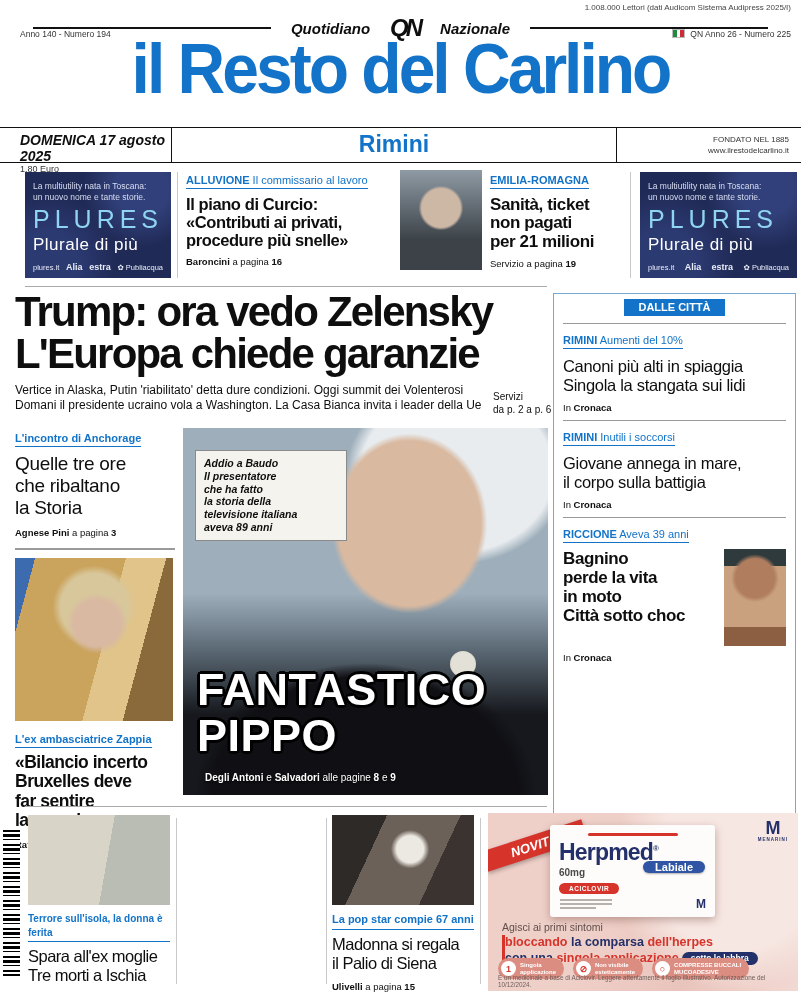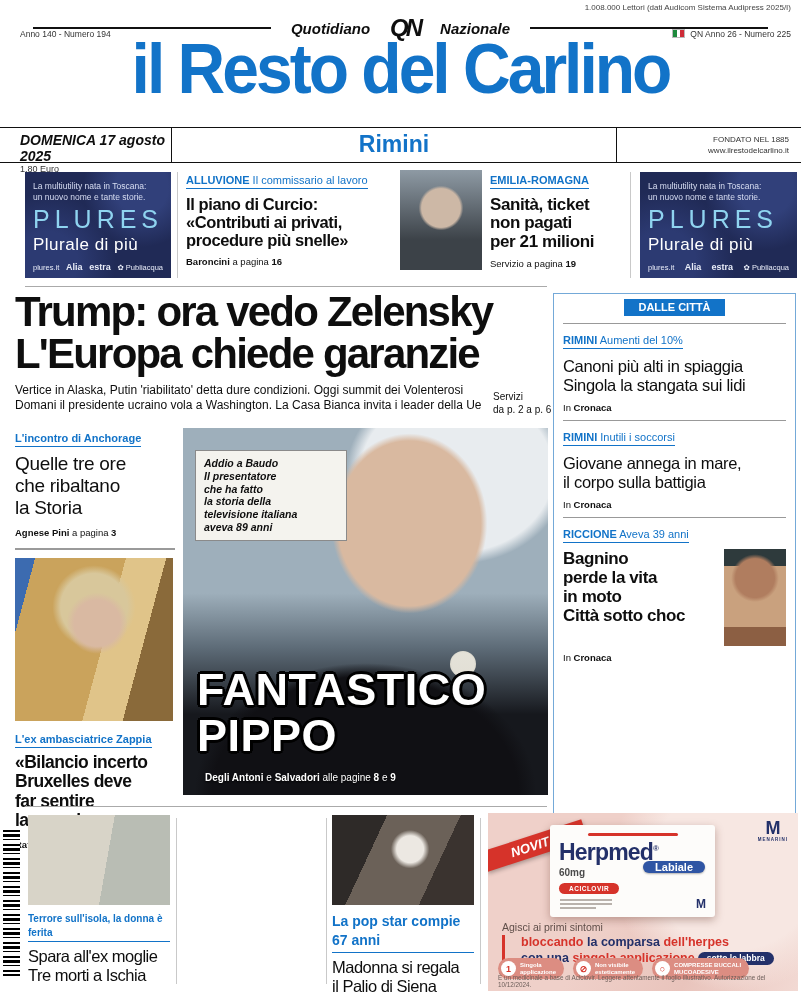--- a/index.html
+++ b/index.html
@@ -148,21 +148,21 @@
   .pb-dose { font-size:10px; font-weight:bold; color:#4a4a4a; margin-top:3px; }
   .pb-labiale { position:absolute; right:10px; top:36px; background:#2f55a4; color:#fff; font-size:11px; font-weight:bold;
       padding:0 12px; border-radius:11px; box-shadow:0 1px 2px rgba(0,0,0,.3); }
   .pb-oval { position:absolute; left:9px; top:58px; background:#d6332a; color:#fff; font-size:6.5px; font-weight:bold;
       padding:2px 10px; border-radius:8px; letter-spacing:0.5px; }
   .pb-lines { position:absolute; left:10px; top:74px; width:52px; }
   .pb-lines i { display:block; height:2px; background:#b9b2ac; margin-bottom:2px; }
   .pb-m2 { position:absolute; right:9px; bottom:6px; color:#233069; font-weight:bold; font-size:12px; }
   .hm-copy { position:absolute; left:14px; top:108px; }
   .hm-l1 { font-size:10.5px; color:#5f4e49; margin-bottom:2px; }
-  .hm-l23 { border-left:3px solid #d6332a; padding-left:16px; font-size:12.5px; font-weight:bold; line-height:1.25; }
+  .hm-l23 { border-left:3px solid #d6332a; padding-left:0; font-size:12.5px; font-weight:bold; line-height:1.25; }
   .red { color:#d6332a; } .navy { color:#233069; }
   .hm-pill { display:inline-block; background:#233069; color:#fff; font-size:8.5px; font-weight:bold;
       padding:1px 9px 2px; border-radius:9px; margin-left:3px; vertical-align:1px; }
   .hm-bullets { position:absolute; left:10px; top:145px; display:flex; gap:9px; }
   .hm-b { display:flex; align-items:center; gap:4px; background:#dc8d82; border-radius:12px; padding:2px 8px 2px 3px; height:21px; }
   .hm-ico { width:15px; height:15px; border-radius:50%; background:#fff; color:#d6332a; font-size:9px; font-weight:bold;
       display:flex; align-items:center; justify-content:center; flex:0 0 15px; }
   .hm-bt { font-size:6px; font-weight:bold; color:#fff; line-height:1.15; white-space:pre-line; }
   .hm-legal { position:absolute; left:10px; bottom:3px; right:6px; font-size:6.3px; color:#6b5d58; }
 </style>
@@ -336,21 +336,21 @@
     <div class="bot-hl pre">Spara all'ex moglie
 Tre morti a Ischia</div>
     <div class="byline bot-by"><b>Femiani</b><span> a pagina </span><b>18</b></div>
   </div>
   <div class="vdiv bot" style="left:176px;"></div>
 
   <div class="vdiv bot" style="left:326px;"></div>
 
   <div class="bot-art bot-madonna">
     <div class="photo ph-madonna"></div>
-    <div class="bot-k"><span class="kicker" style="font-size:14px;">La pop star compie 67 anni</span></div>
+    <div class="bot-k"><span class="kicker" style="font-size:11px;">La pop star compie 67 anni</span></div>
     <div class="bot-hl pre">Madonna si regala
 il Palio di Siena</div>
     <div class="byline bot-by"><b>Ulivelli</b><span> a pagina </span><b>15</b></div>
   </div>
   <div class="vdiv bot" style="left:480px;"></div>
 
   <div class="herpmed">
     <div class="ribbon">NOVITÀ</div>
     <div class="menarini">
       <div class="m">M</div>

